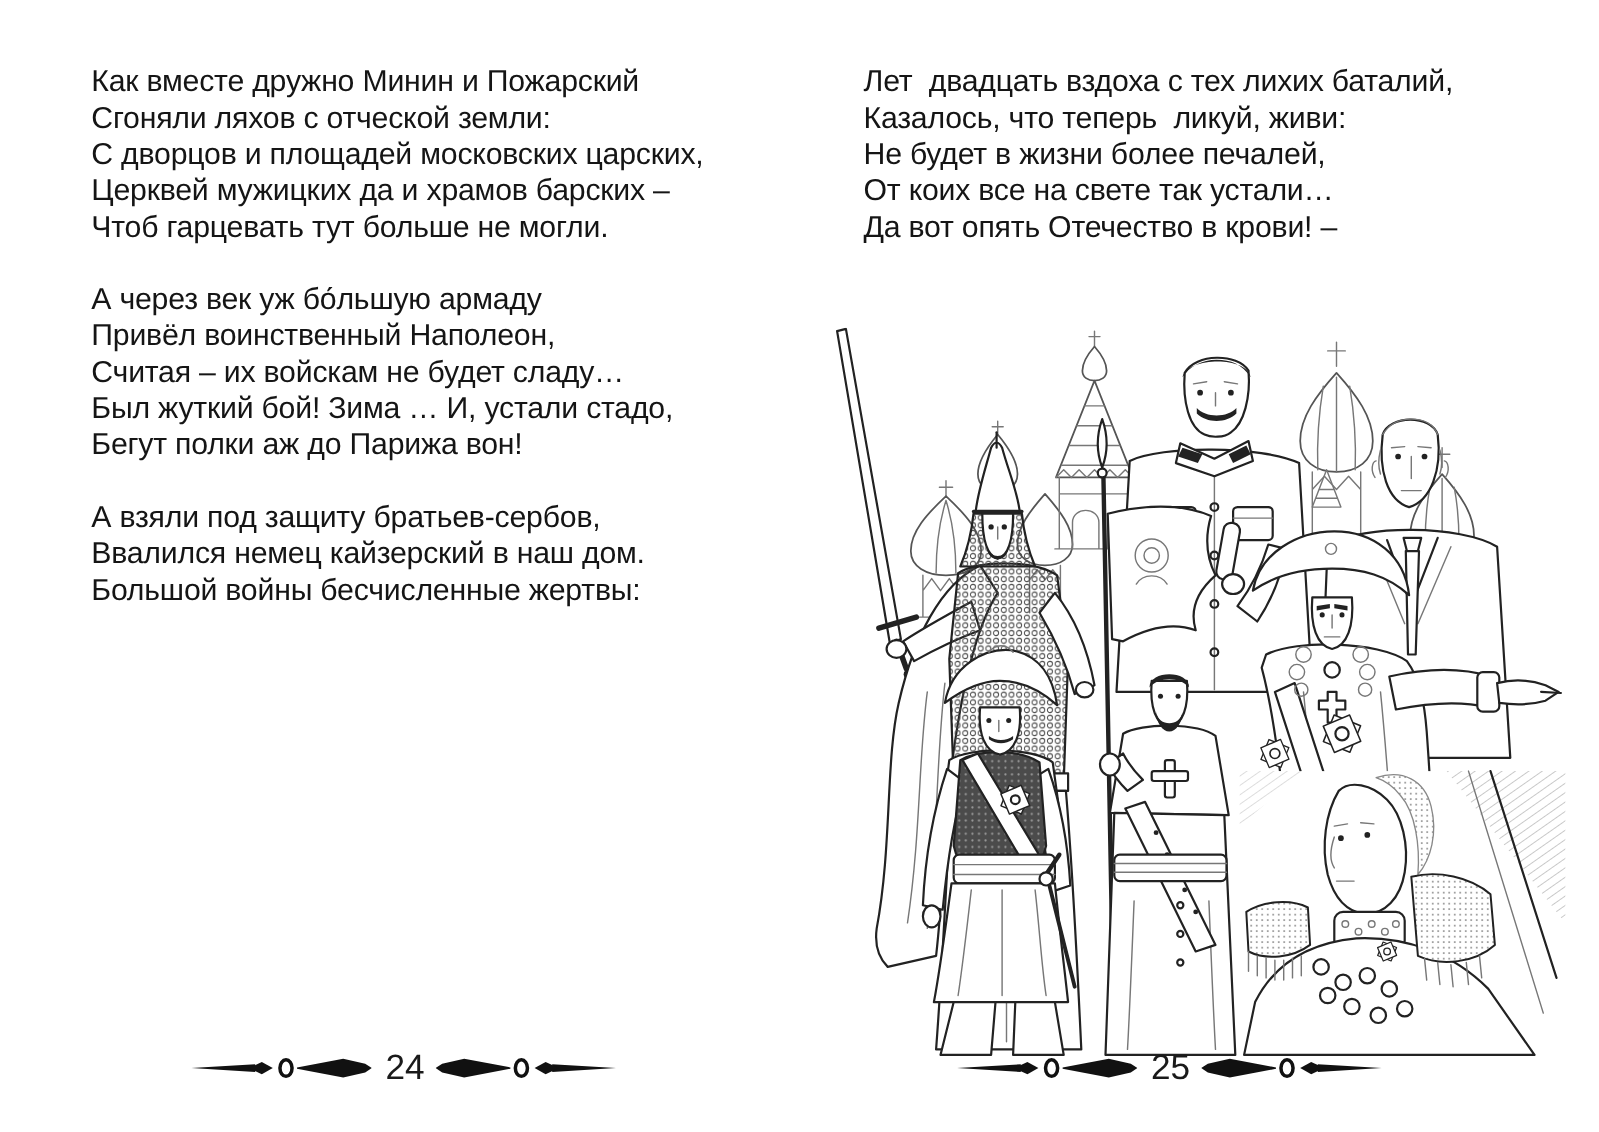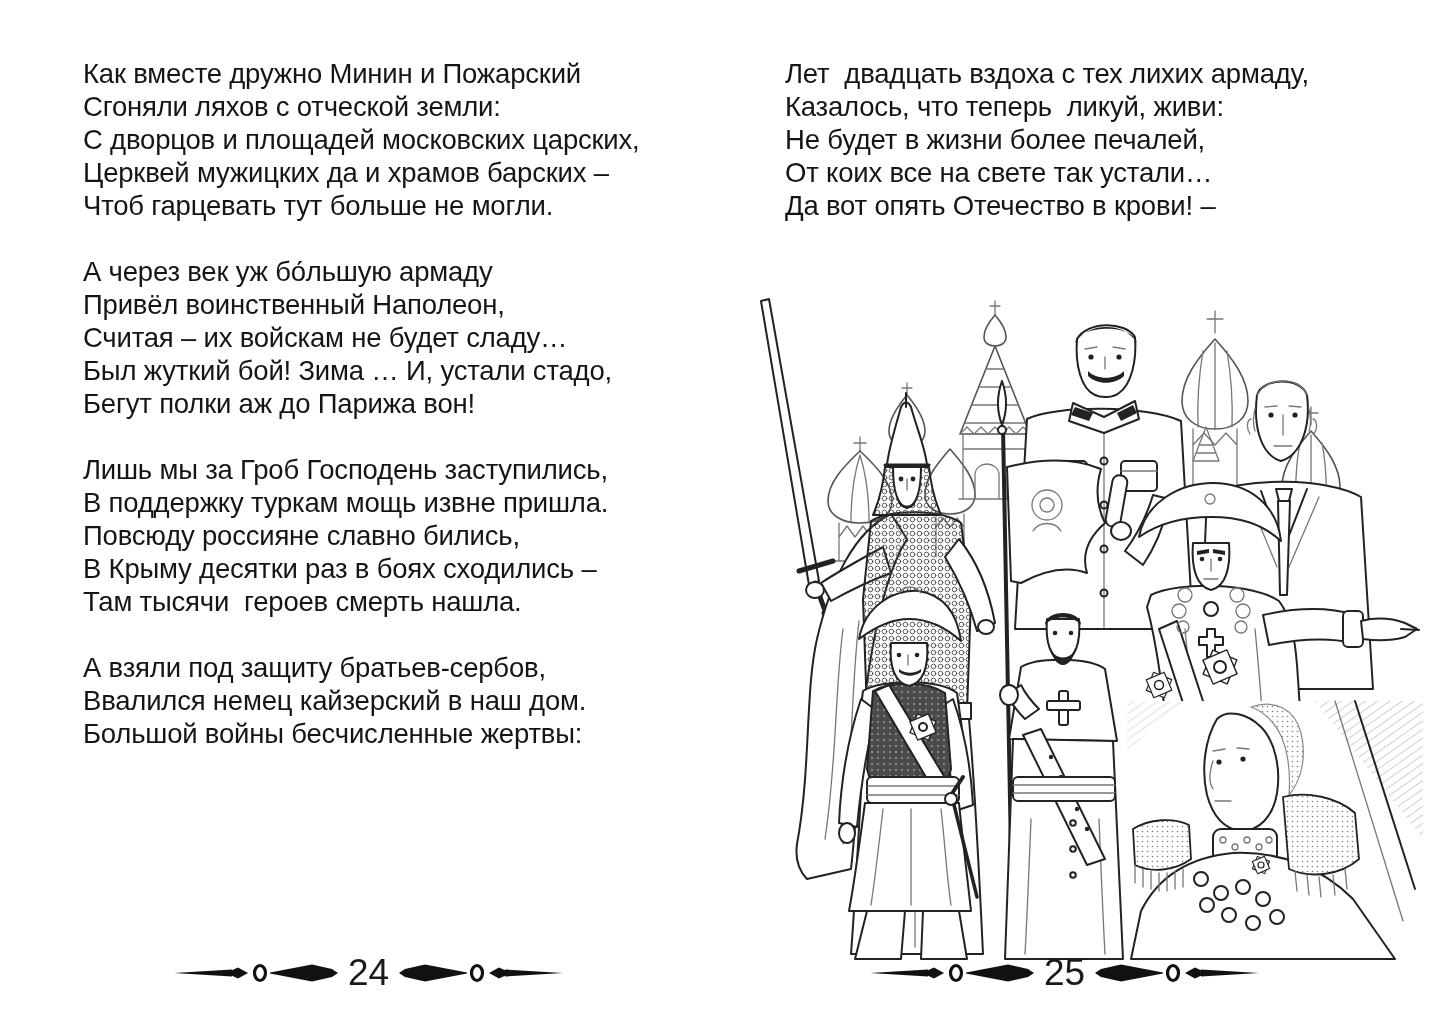--- a/index.html
+++ b/index.html
@@ -6,21 +6,21 @@
   body{width:1454px;height:1029px;overflow:hidden;
        font-family:"Liberation Sans","DejaVu Sans",sans-serif;color:#141414;}
   .book{position:relative;width:1454px;height:851px;background:#ffffff;}
   .poem{position:absolute;font-size:27.5px;line-height:33px;letter-spacing:-0.2px;color:#151515;}
   .poem-left{left:83px;top:57px;width:620px;}
   .poem-right{left:785px;top:57px;width:620px;}
   .stanza{white-space:pre-wrap;margin:0 0 33px 0;}
   .page-footer{position:absolute;top:952px;display:flex;align-items:center;gap:10px;}
   .footer-left{left:172px;}
   .footer-right{left:868px;}
-  .pagenum{font-size:37px;color:#1a1a1a;min-width:38px;text-align:right;}
+  .pagenum{font-size:32px;color:#1a1a1a;min-width:38px;text-align:right;}
   .orn{display:block;}
   .illu{position:absolute;left:755px;top:298px;width:670px;height:662px;}
   .illu *{stroke-linecap:round;stroke-linejoin:round;}
   .illu .fw{fill:#ffffff;stroke:#222222;stroke-width:2;}
   .illu .ln{fill:none;stroke:#222222;stroke-width:2;}
   .illu .fl{fill:#222222;stroke:none;}
   .illu .thin{fill:none;stroke:#777777;stroke-width:1.3;}
   .illu .bgl{fill:#ffffff;stroke:#555555;stroke-width:1.6;}
 </style>
 </head>
@@ -33,25 +33,20 @@
       <div class="stanza">Как вместе дружно Минин и Пожарский
 Сгоняли ляхов с отческой земли:
 С дворцов и площадей московских царских,
 Церквей мужицких да и храмов барских –
 Чтоб гарцевать тут больше не могли.</div>
       <div class="stanza">А через век уж бо́льшую армаду
 Привёл воинственный Наполеон,
 Считая – их войскам не будет сладу…
 Был жуткий бой! Зима … И, устали стадо,
 Бегут полки аж до Парижа вон!</div>
-      <div class="stanza">Лишь мы за Гроб Господень заступились,
-В поддержку туркам мощь извне пришла.
-Повсюду россияне славно бились,
-В Крыму десятки раз в боях сходились –
-Там тысячи  героев смерть нашла.</div>
       <div class="stanza">А взяли под защиту братьев-сербов,
 Ввалился немец кайзерский в наш дом.
 Большой войны бесчисленные жертвы:</div>
     </div>
 
     <footer class="page-footer footer-left">
       <svg class="orn" width="166" height="26" viewBox="0 0 166 26">
         <g fill="#111">
           <polygon points="2,13 60,9.5 60,16.5"></polygon>
           <polygon points="54,13 66,7.5 76,13 66,18.5"></polygon>
@@ -66,21 +61,21 @@
           <polygon points="54,13 66,7.5 76,13 66,18.5"></polygon>
           <ellipse cx="88" cy="13" rx="5.5" ry="7.5" fill="#fff" stroke="#111" stroke-width="3.2"></ellipse>
           <polygon points="98,12.4 140,4.5 160,9 166,13 160,17 140,21.5 98,13.6"></polygon>
         </g>
       </svg>
     </footer>
   </section>
 
   <section>
     <div class="poem poem-right">
-      <div class="stanza">Лет  двадцать вздоха с тех лихих армаду,
+      <div class="stanza">Лет  двадцать вздоха с тех лихих баталий,
 Казалось, что теперь  ликуй, живи:
 Не будет в жизни более печалей,
 От коих все на свете так устали…
 Да вот опять Отечество в крови! –</div>
     </div>
 
     <svg class="illu" viewBox="0 0 670 660">
       <defs>
         <pattern id="mail" width="7" height="7" patternUnits="userSpaceOnUse">
           <circle cx="3.5" cy="3.5" r="2.3" fill="none" stroke="#4a4a4a" stroke-width="0.9"></circle>

